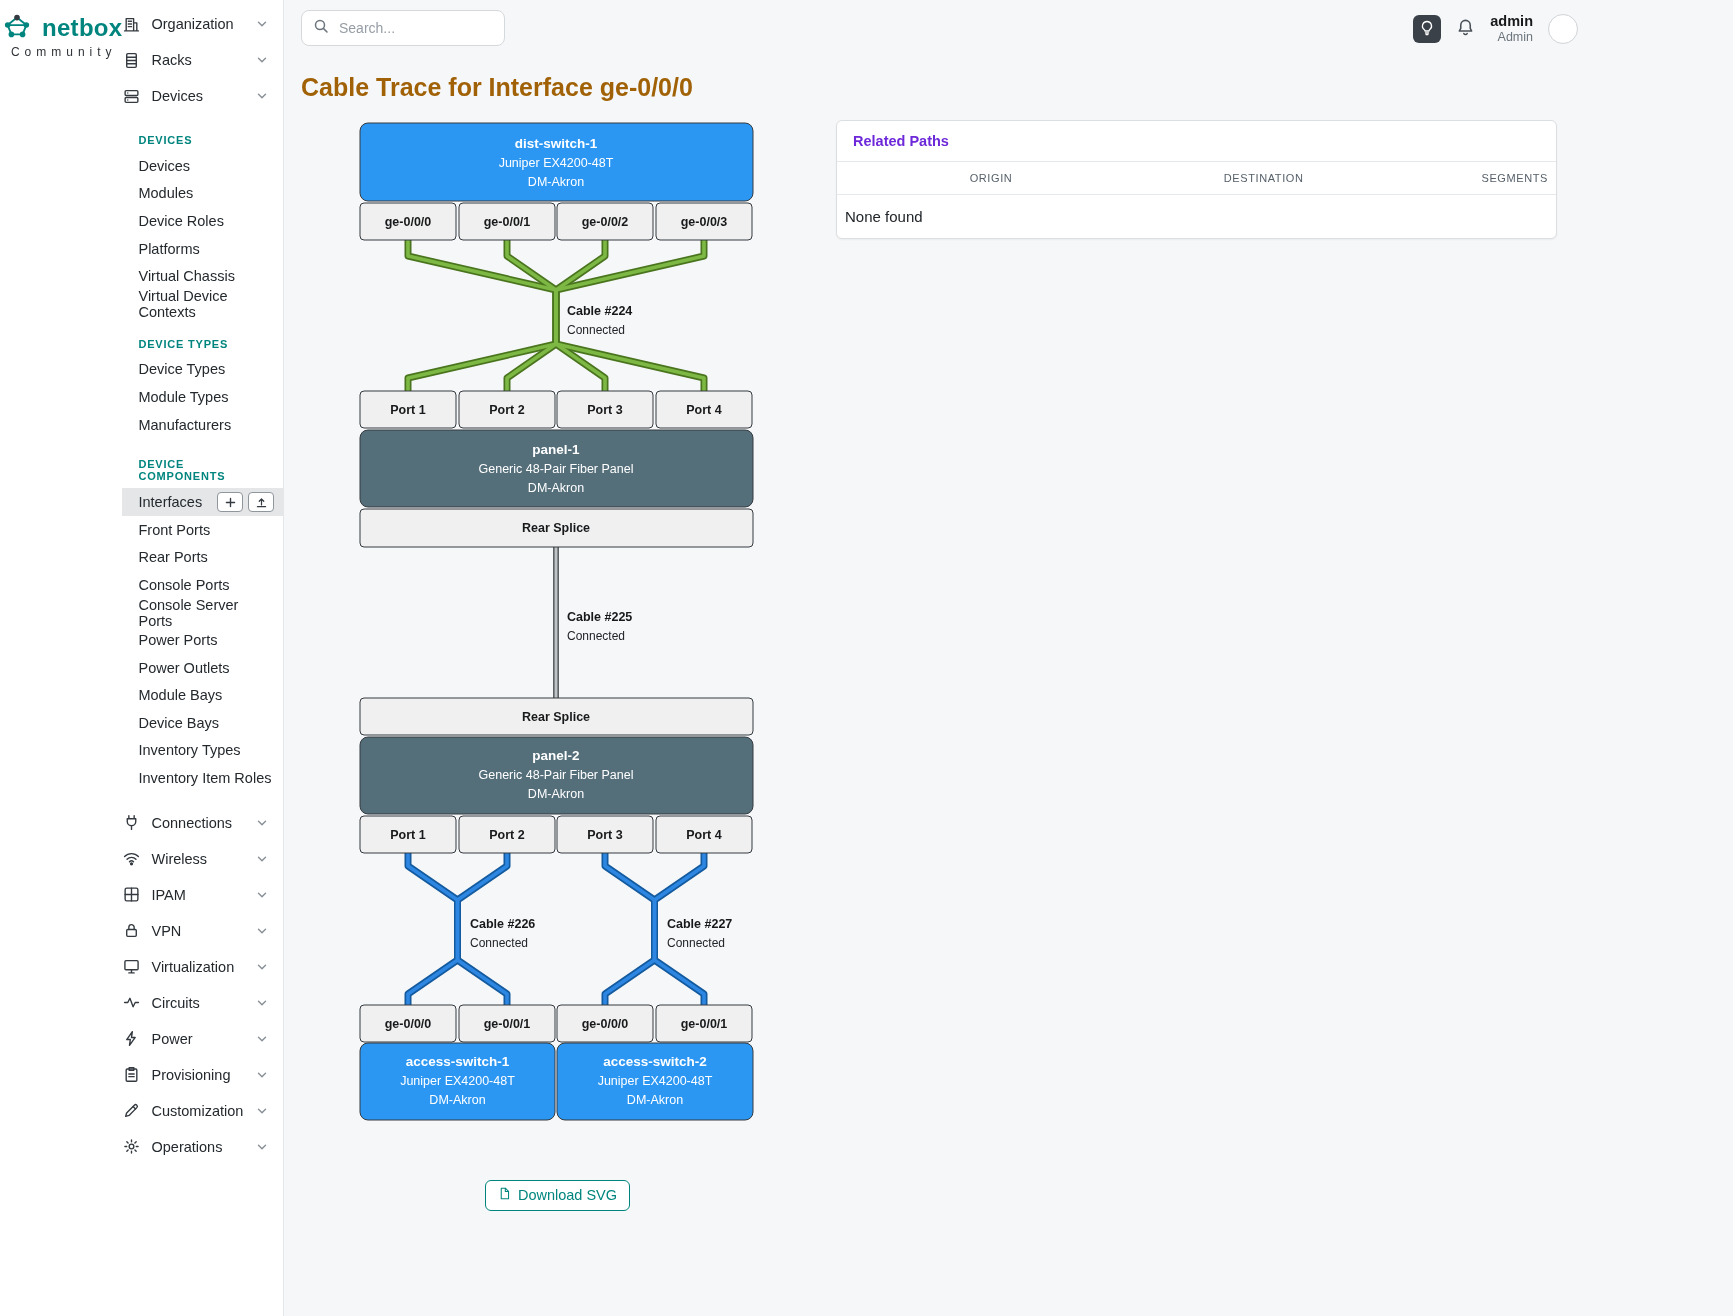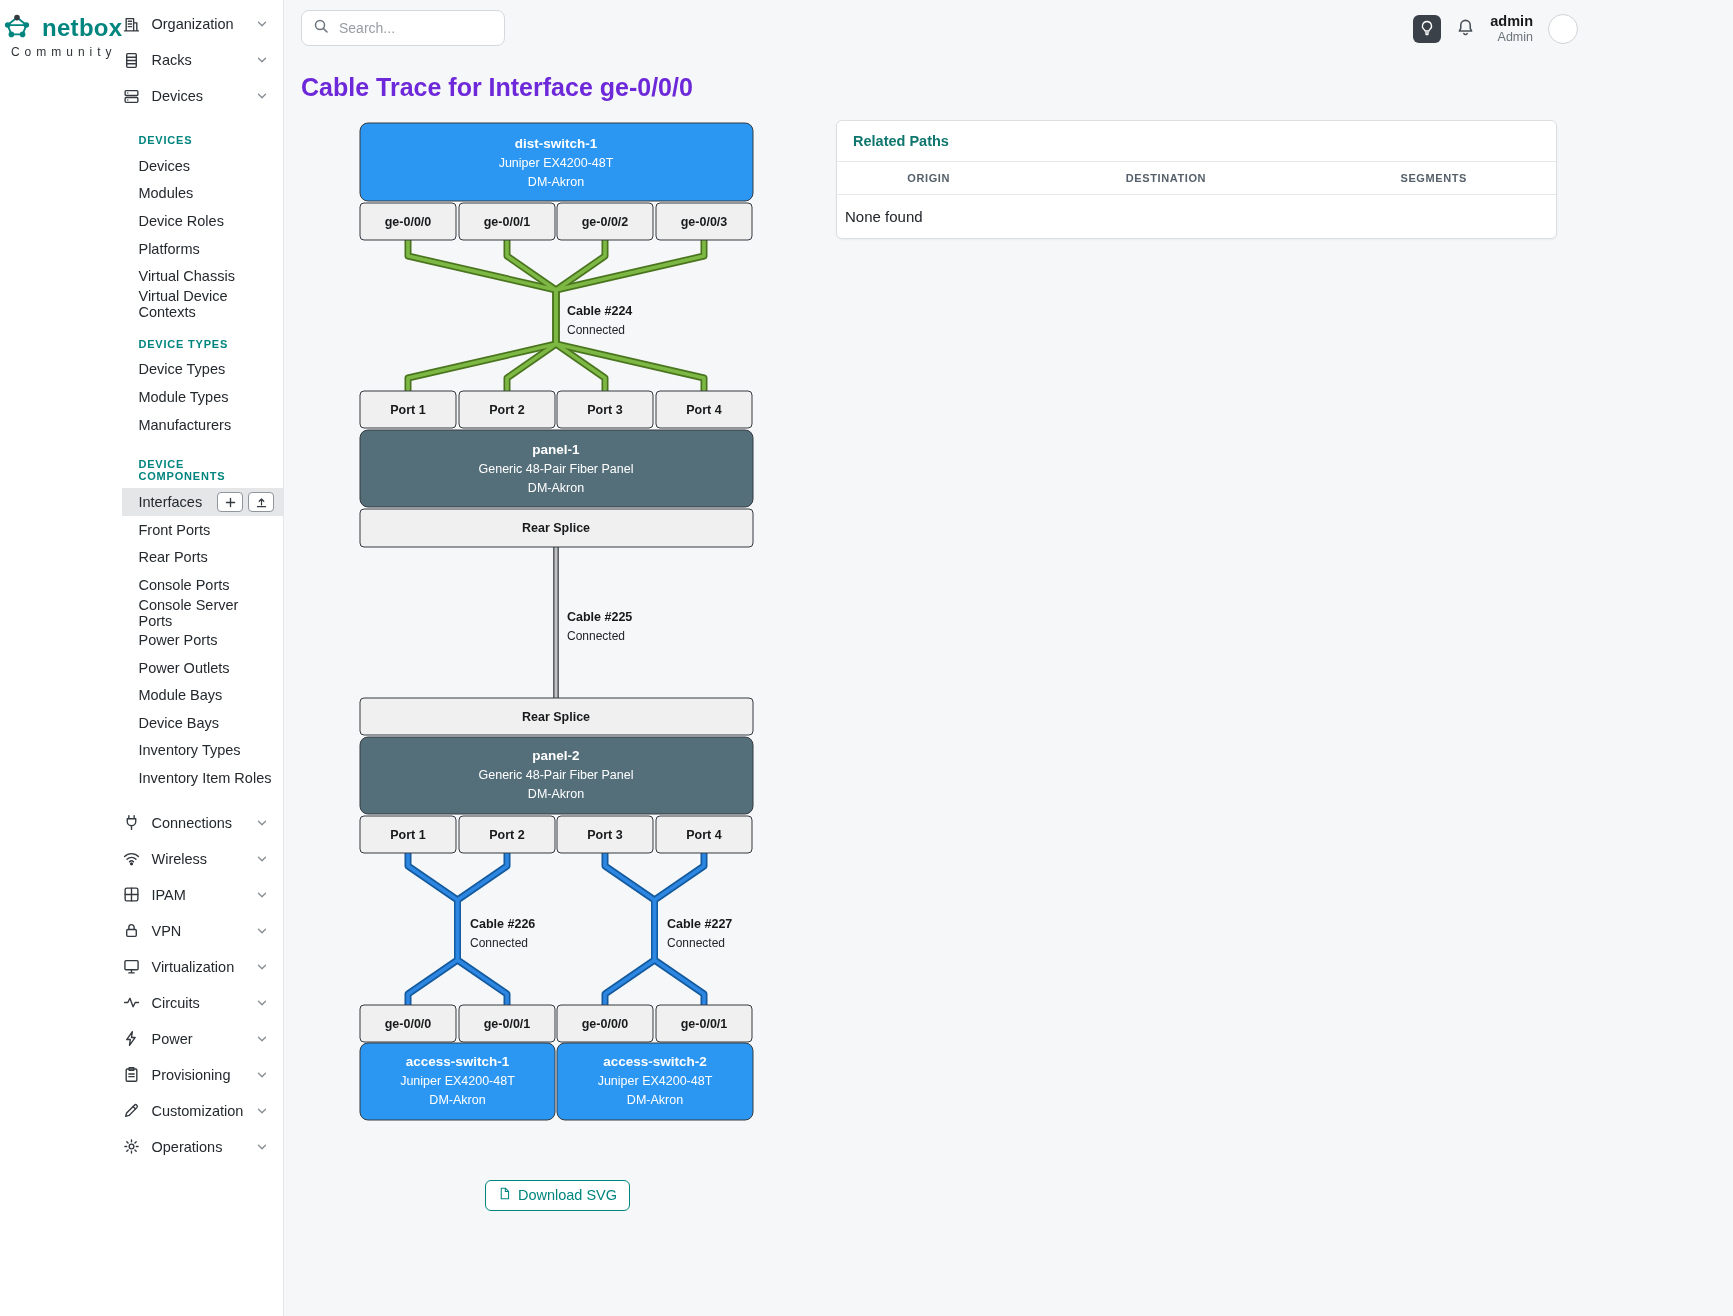--- a/index.html
+++ b/index.html
@@ -59,40 +59,40 @@
   .topbar-right { position:absolute; right:155px; top:13px; display:flex; align-items:center; gap:15px; }
   .bulb-btn {
     width:28px; height:28px; border-radius:6px; background:#3a4149; color:#fff;
     display:flex; align-items:center; justify-content:center; border:none; cursor:pointer;
   }
   .bell-btn { background:none; border:none; color:#495057; display:flex; padding:0; cursor:pointer; }
   .user-block { text-align:right; line-height:1.2; cursor:pointer; }
   .user-name { font-size:14.5px; font-weight:700; color:#17191b; }
   .user-role { font-size:12.5px; color:#6c757d; }
   .avatar { width:30px; height:30px; border-radius:50%; border:1px solid #cfd4d8; background:#fff; }
-  .page-title { font-size:25px; font-weight:600; color:#6d28d9; margin:14px 0 14px; line-height:34px; }
+  .page-title { font-size:25px; font-weight:600; color:#a16207; margin:14px 0 14px; line-height:34px; }
   .content-row { display:flex; align-items:flex-start; margin-top:4px; }
   .trace-col { width:466px; flex:none; }
   svg.trace { display:block; margin-left:54px; }
   .dl-wrap { width:405px; margin-left:54px; text-align:center; margin-top:12px; }
   .dl-btn {
     display:inline-flex; align-items:center; gap:7px; padding:5px 12px 6px;
     border:1px solid #00857e; color:#00857e; background:#fff; border-radius:6px;
     font-size:14.5px; font-weight:500; font-family:"Liberation Sans", sans-serif; cursor:pointer;
   }
   
   .related-card {
     width:721px; margin-left:69px; margin-top:2px;
     background:#fff; border:1px solid #dcdfe2; border-radius:6px;
     overflow:hidden; box-shadow:0 1px 2px rgba(0,0,0,.05);
   }
-  .card-header { padding:12px 16px; font-size:14.5px; font-weight:600; color:#0f766e; border-bottom:1px solid #e6e9eb; }
+  .card-header { padding:12px 16px; font-size:14.5px; font-weight:600; color:#6d28d9; border-bottom:1px solid #e6e9eb; }
   .related-card table { width:100%; border-collapse:collapse; }
   .related-card th {
-    text-align:center; font-size:11px; font-weight:700; color:#56606a;
+    text-align:right; font-size:11px; font-weight:400; color:#56606a;
     letter-spacing:.6px; padding:10px 8px; border-bottom:1px solid #e6e9eb;
   }
   .related-card th.col-0 { width:25.5%; } .related-card th.col-1 { width:40.5%; }
   .related-card td { padding:13px 8px; font-size:15px; color:#212529; }
   
   svg.trace text { font-family:"Liberation Sans", sans-serif; }
   .node-name { font-size:13.5px; font-weight:700; fill:#fff; text-anchor:middle; }
   .node-sub  { font-size:12.5px; fill:#fff; text-anchor:middle; }
   .port-label { font-size:12.5px; font-weight:700; fill:#17191b; text-anchor:middle; }
   .cable-name { font-size:12.5px; font-weight:700; fill:#17191b; }

